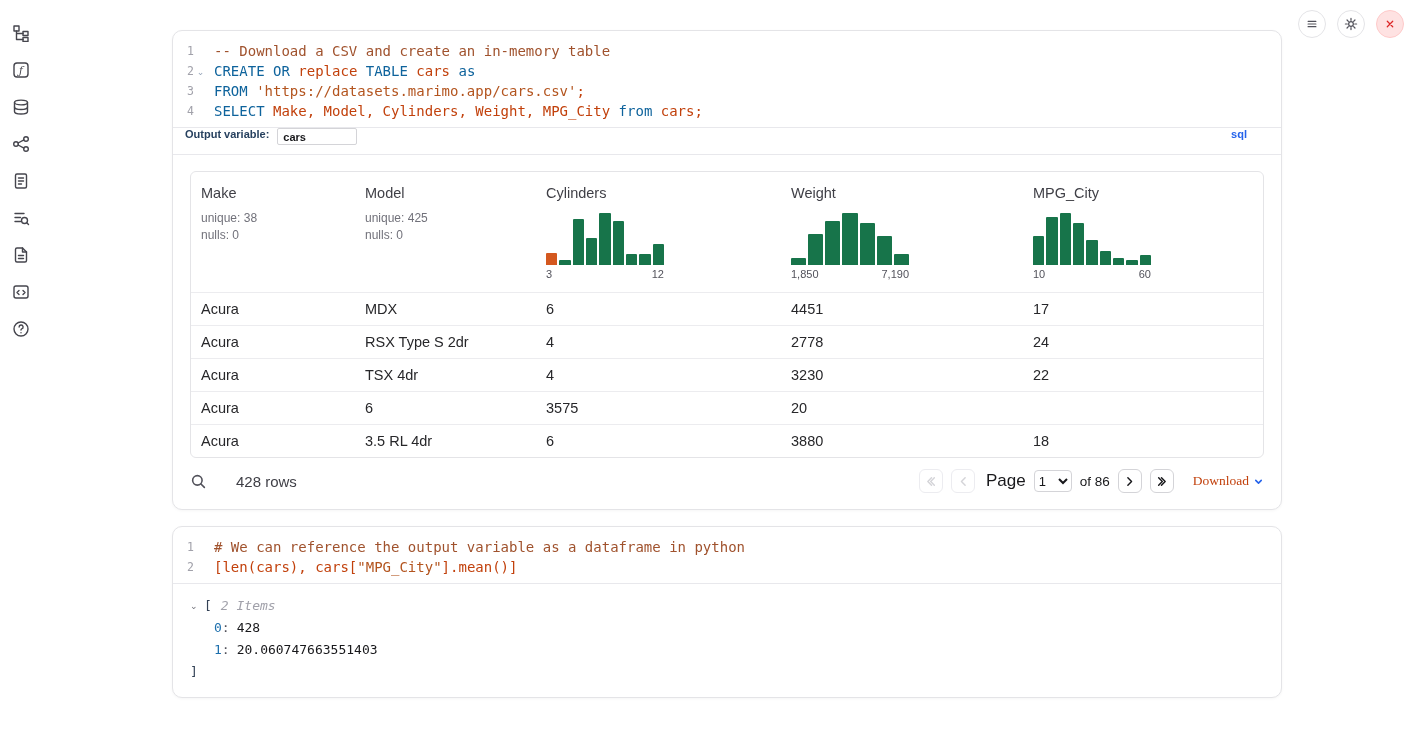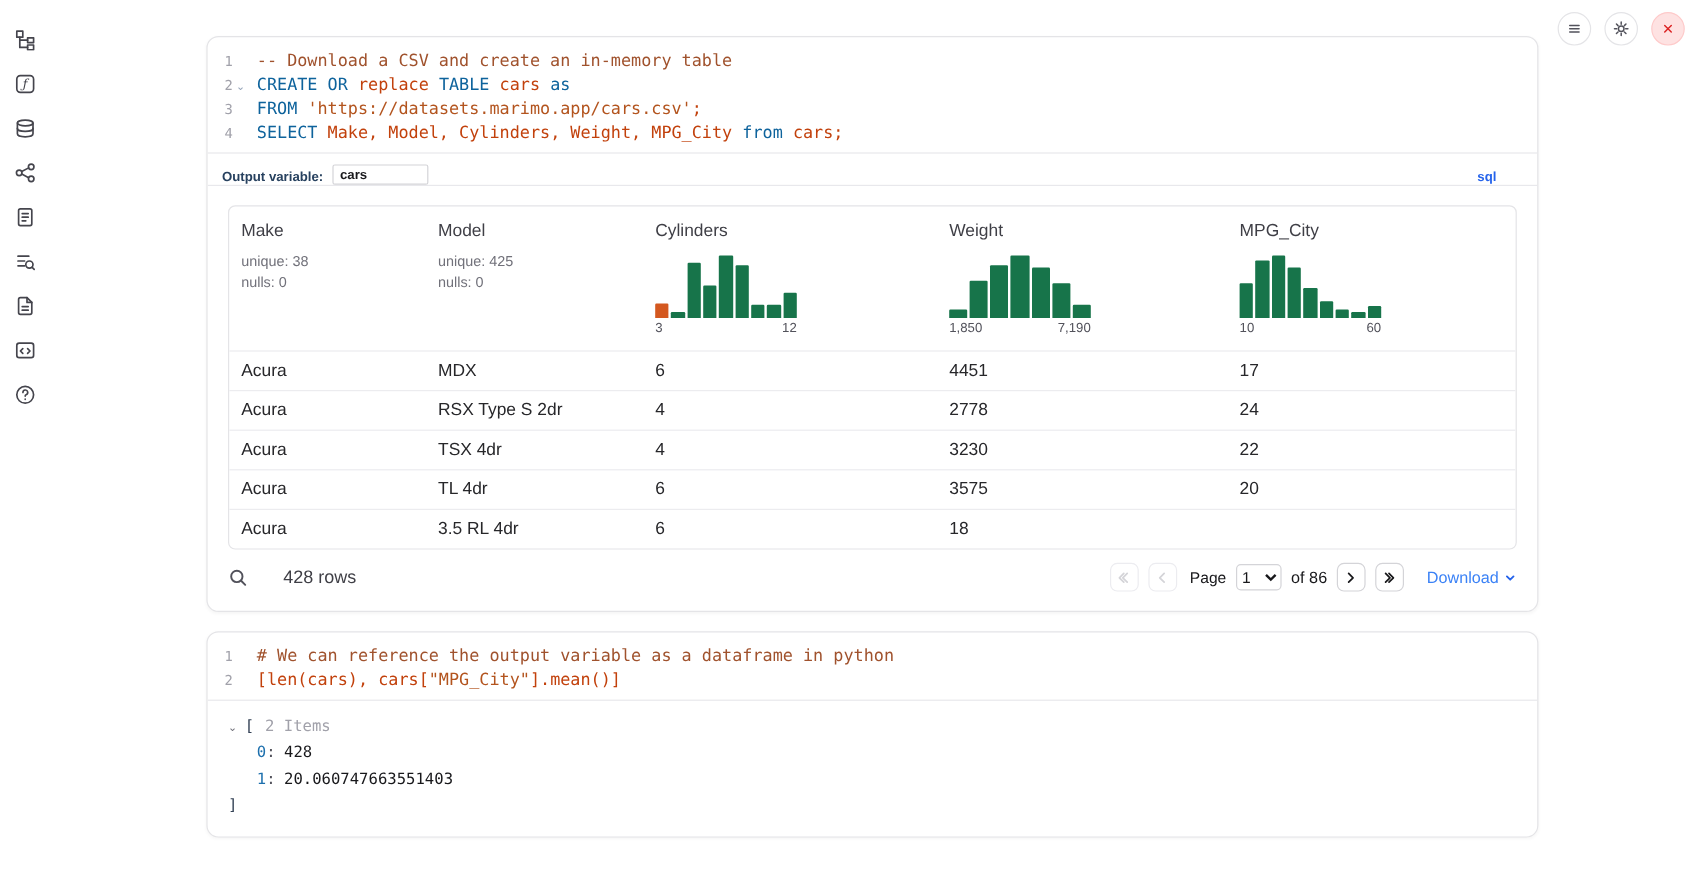--- a/index.html
+++ b/index.html
@@ -27,21 +27,21 @@
   .code-line{display:flex;height:20px;line-height:20px;font-family:"DejaVu Sans Mono",monospace;font-size:14px}
   .gutter{width:21px;text-align:right;color:#a1a1aa;font-size:11.5px;flex:none}
   .fold{width:13px;flex:none;color:#94a3b8;font-size:9px;text-align:center;line-height:22px;font-family:"Liberation Sans",sans-serif}
   .code-text{padding-left:7px;white-space:pre;color:#262626}
   .tok-kw{color:#0e639c}
   .tok-com{color:#a0522d}
   .tok-str{color:#b3541e}
   .tok-pln{color:#c2410c}
 
   
-  .outvar{display:flex;align-items:flex-end;height:27px;border-top:1px solid #e8e8ec;padding:0 12px;gap:8px}
+  .outvar{display:flex;align-items:flex-start;height:27px;border-top:1px solid #e8e8ec;padding:0 12px;gap:8px}
   .outvar-label{font-size:11px;font-weight:700;color:#27415f}
   .outvar-input{width:80px;height:17px;border:1px solid #d4d4d8;border-radius:2px;font-size:11px;font-weight:600;color:#18181b;padding:0 5px;font-family:"Liberation Sans",sans-serif}
   .outvar-spacer{flex:1}
   .lang-badge{font-size:11px;font-weight:700;color:#2563eb;margin-right:22px}
 
   
   .output-section{border-top:1px solid #e8e8ec;padding:16px 17px 14px}
   .output-section.tree-section{padding:11px 17px 14px}
 
   
@@ -61,32 +61,32 @@
   .table-footer{display:flex;align-items:center;margin-top:9px;height:28px}
   .tf-left{display:flex;align-items:center;gap:29px}
   .search-btn{background:none;border:none;padding:0;cursor:pointer;display:flex}
   .search-btn svg{width:17px;height:17px;stroke:#52525b;fill:none;stroke-width:1.7;stroke-linecap:round}
   .row-count{font-size:15px;color:#3f3f46}
   .tf-right{margin-left:auto;display:flex;align-items:center;gap:8px}
   .pg-btn{width:24px;height:24px;border-radius:6px;border:1px solid #d4d4d8;background:#fff;display:flex;align-items:center;justify-content:center;padding:0;cursor:pointer}
   .pg-btn svg{width:13px;height:13px;fill:none;stroke:#18181b;stroke-width:1.8;stroke-linecap:round;stroke-linejoin:round}
   .pg-btn.disabled{border-color:#ececf0;cursor:default}
   .pg-btn.disabled svg{stroke:#d4d4d8}
-  .pg-label{font-size:13px;color:#18181b;margin-left:3px}
+  .pg-label{font-size:17px;color:#18181b;margin-left:3px}
   .page-select{height:22px;min-width:38px;border:1px solid #d4d4d8;border-radius:4px;font-size:13px;font-family:"Liberation Sans",sans-serif;color:#18181b;background:#fff}
   .of-label{font-size:13.5px;color:#18181b}
-  .download{display:flex;align-items:center;gap:4px;color:#3b82f6;font-size:13.5px;background:none;border:none;cursor:pointer;margin-left:11px;font-family:Liberation Sans, sans-serif}
+  .download{display:flex;align-items:center;gap:4px;color:#c2410c;font-size:13.5px;background:none;border:none;cursor:pointer;margin-left:11px;font-family:Liberation Serif, serif}
   .download svg{width:11px;height:11px;stroke:#2563eb;fill:none;stroke-width:2;stroke-linecap:round;stroke-linejoin:round}
 
   
   .tree{font-family:"DejaVu Sans Mono",monospace;font-size:13px;line-height:22px;color:#27272a}
   .tree-head{display:flex;align-items:center}
   .tree-chevron{width:14px;color:#71717a;font-size:9px;cursor:pointer;font-family:"Liberation Sans",sans-serif}
   .tree-bracket{color:#334155}
-  .tree-items{color:#a1a1aa;margin-left:9px}
+  .tree-items{color:#a1a1aa;font-style:italic;margin-left:9px}
   .tree-entry{padding-left:24px}
   .tree-key{color:#1c6fad}
   .tree-colon{color:#52525b}
   .tree-value{color:#18181b;margin-left:7px}
 </style>
 </head>
 <body>
 
 <nav class="sidebar">
   <button class="side-btn">
@@ -296,29 +296,29 @@
             </div>
             <div class="tgrid trow">
               <div class="td">Acura</div>
               <div class="td">TSX 4dr</div>
               <div class="td">4</div>
               <div class="td">3230</div>
               <div class="td">22</div>
             </div>
             <div class="tgrid trow">
               <div class="td">Acura</div>
-              <div class="td">TL 4dr</div>
               <div class="td">6</div>
               <div class="td">3575</div>
               <div class="td">20</div>
             </div>
             <div class="tgrid trow">
               <div class="td">Acura</div>
               <div class="td">3.5 RL 4dr</div>
               <div class="td">6</div>
+              <div class="td">3880</div>
               <div class="td">18</div>
             </div>
           </div>
       </div>
       <div class="table-footer">
         <div class="tf-left">
           <button class="search-btn">
             <svg viewBox="0 0 18 18">
                 <circle cx="7.8" cy="7.8" r="5"></circle>
                 <path d="M11.6 11.6l3.6 3.6"></path>

